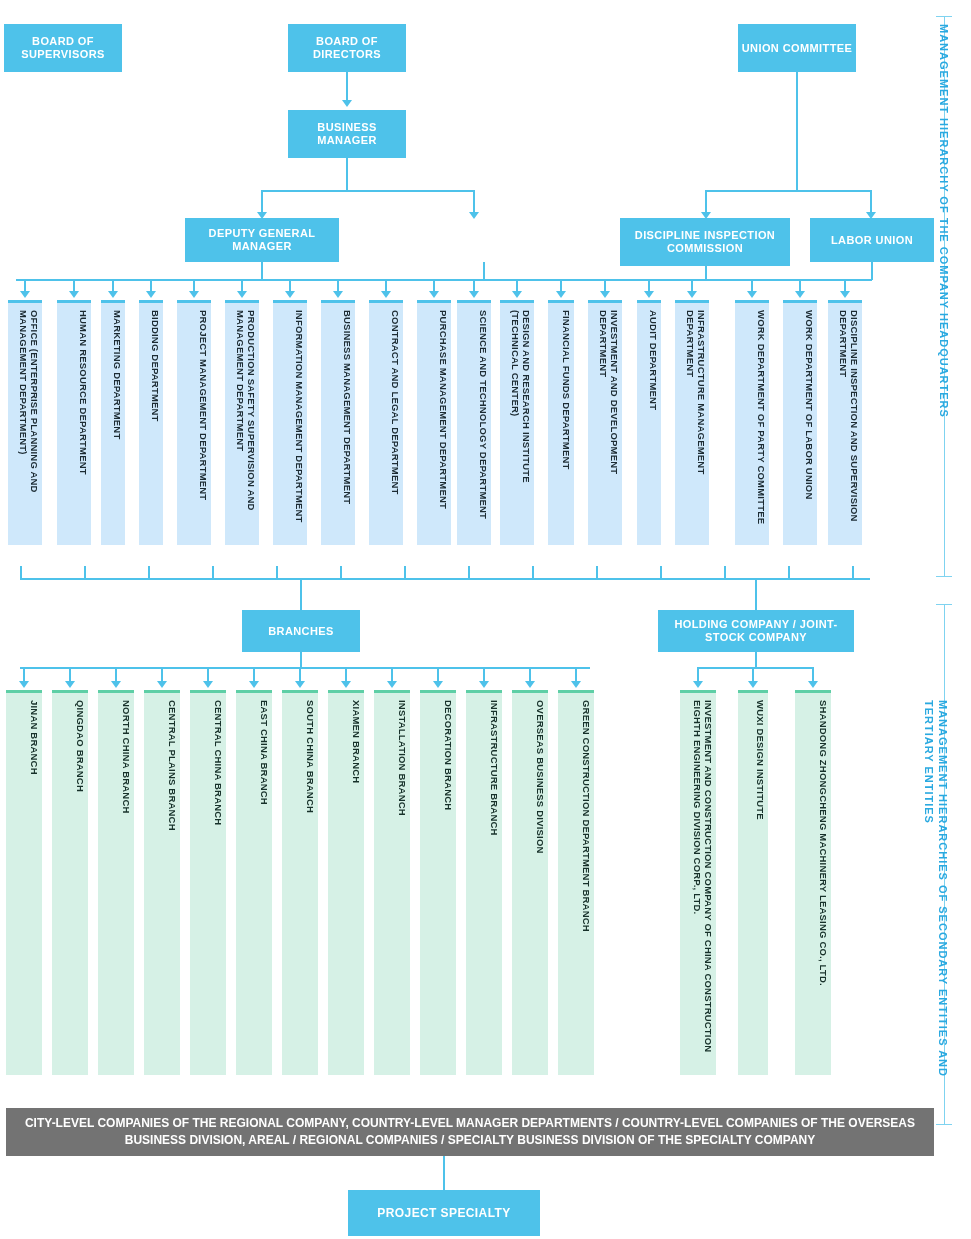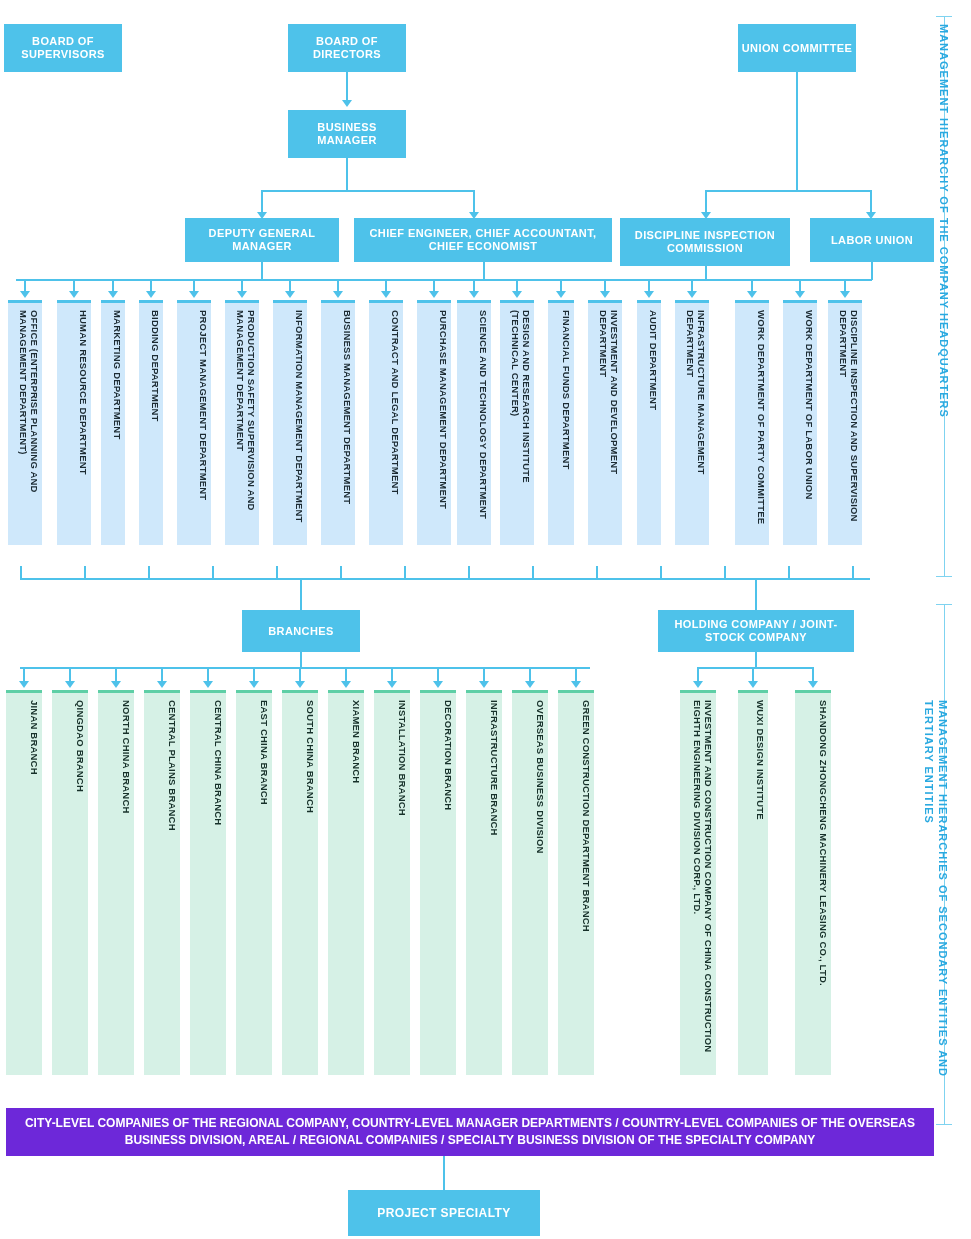--- a/index.html
+++ b/index.html
@@ -68,21 +68,21 @@
     font-weight:bold;
     letter-spacing:1px;
     white-space:nowrap;
     transform-origin:left top;
     transform:rotate(90deg);
   }
   .railline{position:absolute;width:1px;background:#7fd3f0;}
   .railtick{position:absolute;height:1px;background:#7fd3f0;}
   .wide-banner{
     position:absolute;
-    background:#6d28d9;
+    background:#737373;
     color:#fff;
     font-weight:bold;
     font-size:12px;
     line-height:17px;
     display:flex;align-items:center;justify-content:center;
     text-align:center;
     padding:0 18px;
     box-sizing:border-box;
   }
 </style>
@@ -111,21 +111,20 @@
   <div class="ln lnv" style="left:473px;top:190px;height:24px;"></div>
   <div class="arrow" style="left:469px;top:212px;"></div>
 
   <div class="ln lnh" style="left:705px;top:190px;width:166px;"></div>
   <div class="ln lnv" style="left:705px;top:190px;height:24px;"></div>
   <div class="arrow" style="left:701px;top:212px;"></div>
   <div class="ln lnv" style="left:870px;top:190px;height:24px;"></div>
   <div class="arrow" style="left:866px;top:212px;"></div>
 
   <div class="box small" style="left:185px;top:218px;width:154px;height:44px;">DEPUTY GENERAL MANAGER</div>
-  <div class="box small" style="left:354px;top:218px;width:258px;height:44px;">CHIEF ENGINEER, CHIEF ACCOUNTANT, CHIEF ECONOMIST</div>
   <div class="box small" style="left:620px;top:218px;width:170px;height:48px;">DISCIPLINE INSPECTION COMMISSION</div>
   <div class="box small" style="left:810px;top:218px;width:124px;height:44px;">LABOR UNION</div>
 
   <div class="ln lnv" style="left:261px;top:262px;height:18px;"></div>
   <div class="ln lnv" style="left:483px;top:262px;height:18px;"></div>
   <div class="ln lnv" style="left:705px;top:262px;height:18px;"></div>
   <div class="ln lnv" style="left:871px;top:262px;height:18px;"></div>
   <div class="ln lnh" style="left:16px;top:279px;width:856px;"></div>
 
   <div class="vcol" style="left:8px;top:300px;width:34px;height:245px;">

